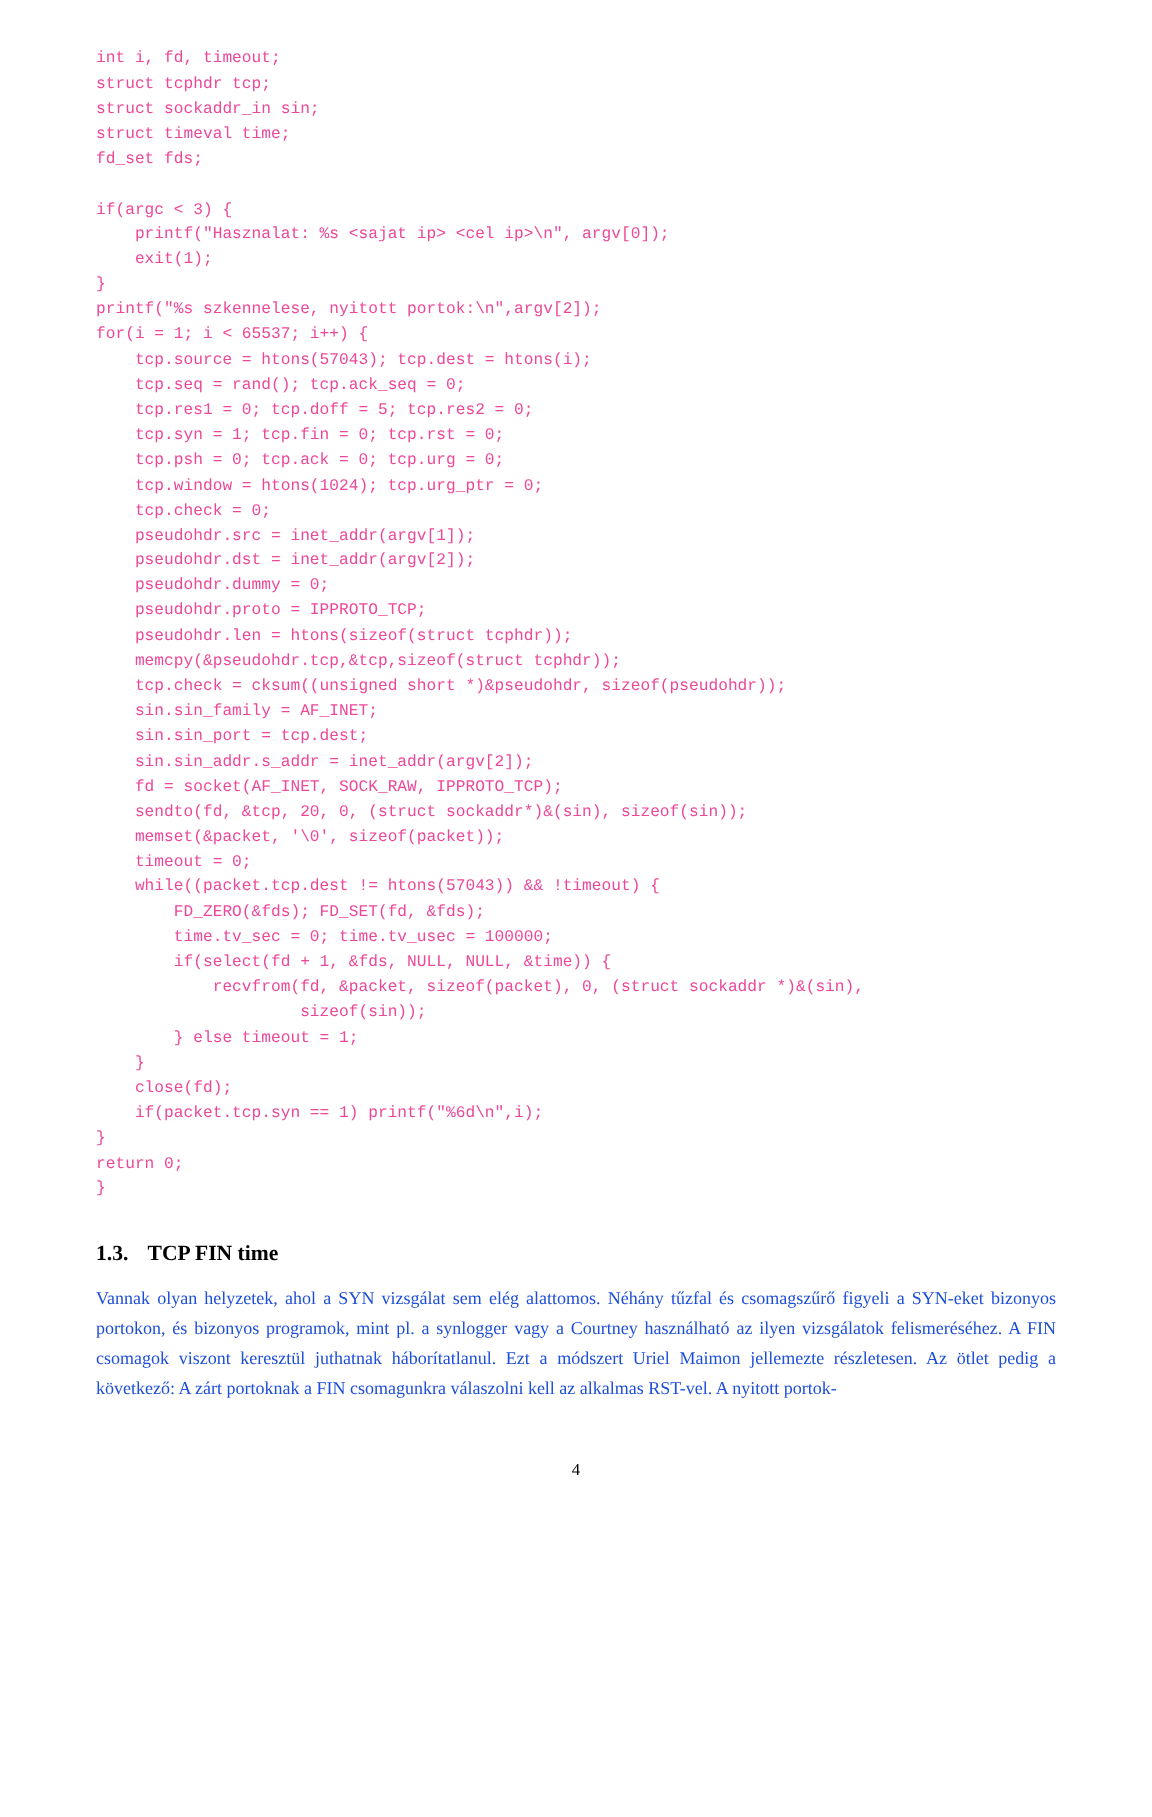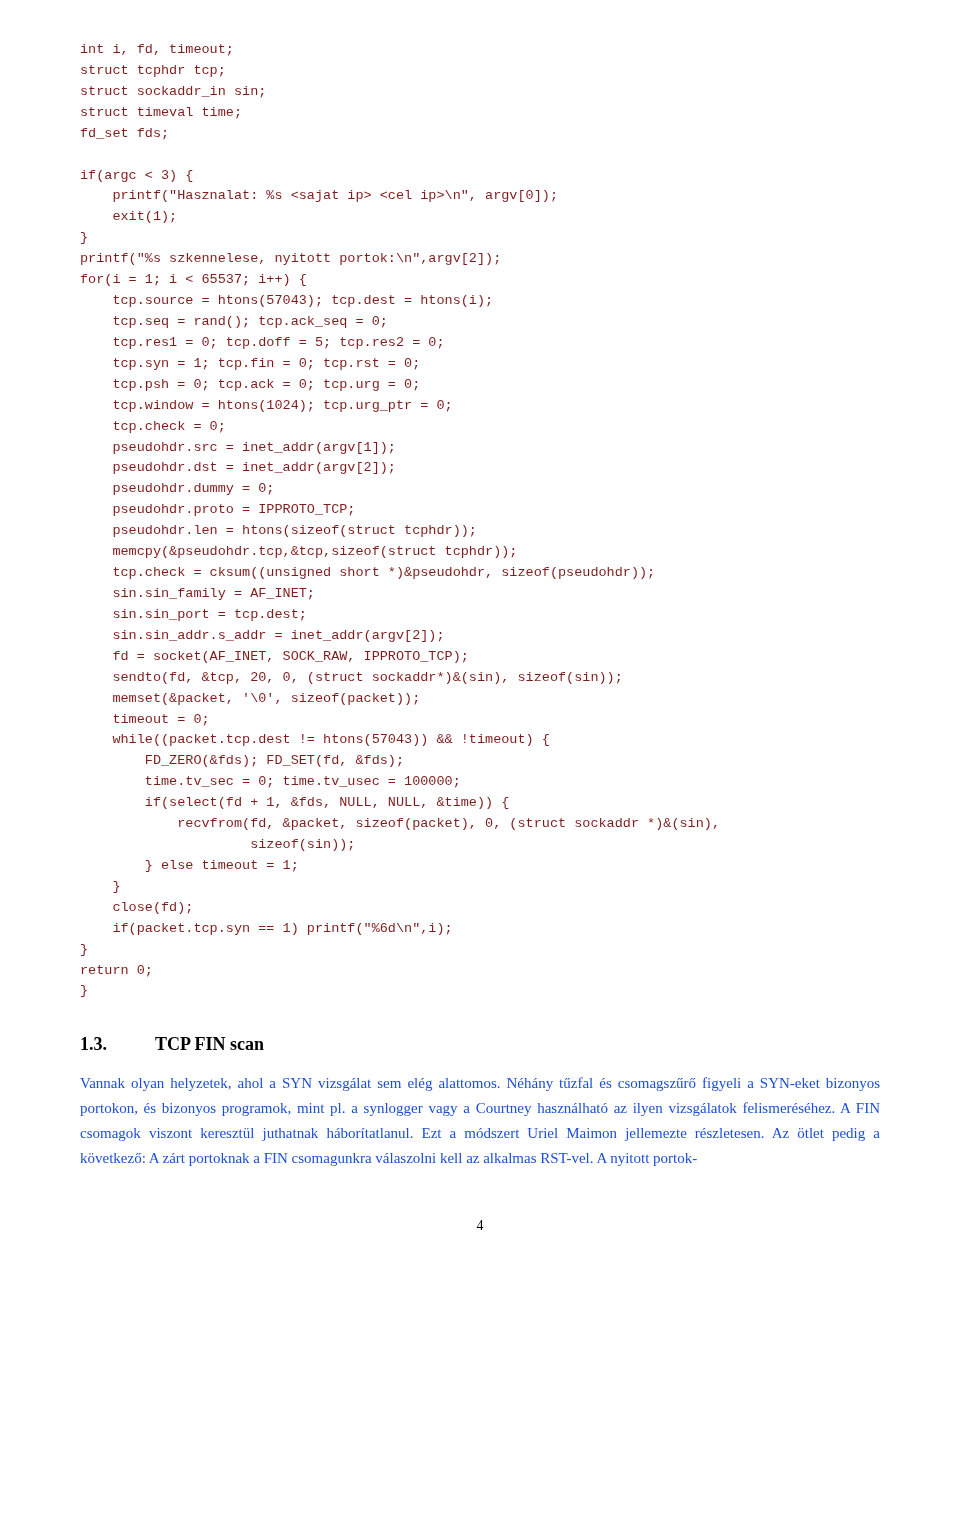--- a/index.html
+++ b/index.html
@@ -16,30 +16,29 @@
       padding: 40px 80px 60px 80px;
       color: #000000;
     }
 
     .code-block {
       font-family: 'Courier New', Courier, monospace;
       font-size: 13.5px;
       line-height: 1.55;
       white-space: pre;
       background: #ffffff;
-      color: #7f1d1d;
+      color: #ec4899;
       margin-bottom: 32px;
     }
 
     .section-header {
       display: flex;
       align-items: center;
       margin-top: 17px;
       margin-bottom: 16px;
-      gap: 32px;
     }
 
     .section-number {
       font-family: Georgia, 'Times New Roman', serif;
       font-size: 18px;
       font-weight: bold;
       margin-right: 16px;
     }
 
     .section-title {
@@ -111,20 +110,20 @@
     }
     close(fd);
     if(packet.tcp.syn == 1) printf("%6d\n",i);
 }
 return 0;
 }</pre>
 </div>
 
 <div class="section-header">
   <span class="section-number">1.3.</span>
-  <span class="section-title">TCP FIN scan</span>
+  <span class="section-title">TCP FIN time</span>
 </div>
 
 <div>
   <p class="body-text">Vannak olyan helyzetek, ahol a SYN vizsgálat sem elég alattomos. Néhány tűzfal és csomagszűrő figyeli a SYN-eket bizonyos portokon, és bizonyos programok, mint pl. a synlogger vagy a Courtney használható az ilyen vizsgálatok felismeréséhez. A FIN csomagok viszont keresztül juthatnak háborítatlanul. Ezt a módszert Uriel Maimon jellemezte részletesen. Az ötlet pedig a következő: A zárt portoknak a FIN csomagunkra válaszolni kell az alkalmas RST-vel. A nyitott portok-</p>
 </div>
 
 <div class="page-number">4</div>
 
 </body></html>

